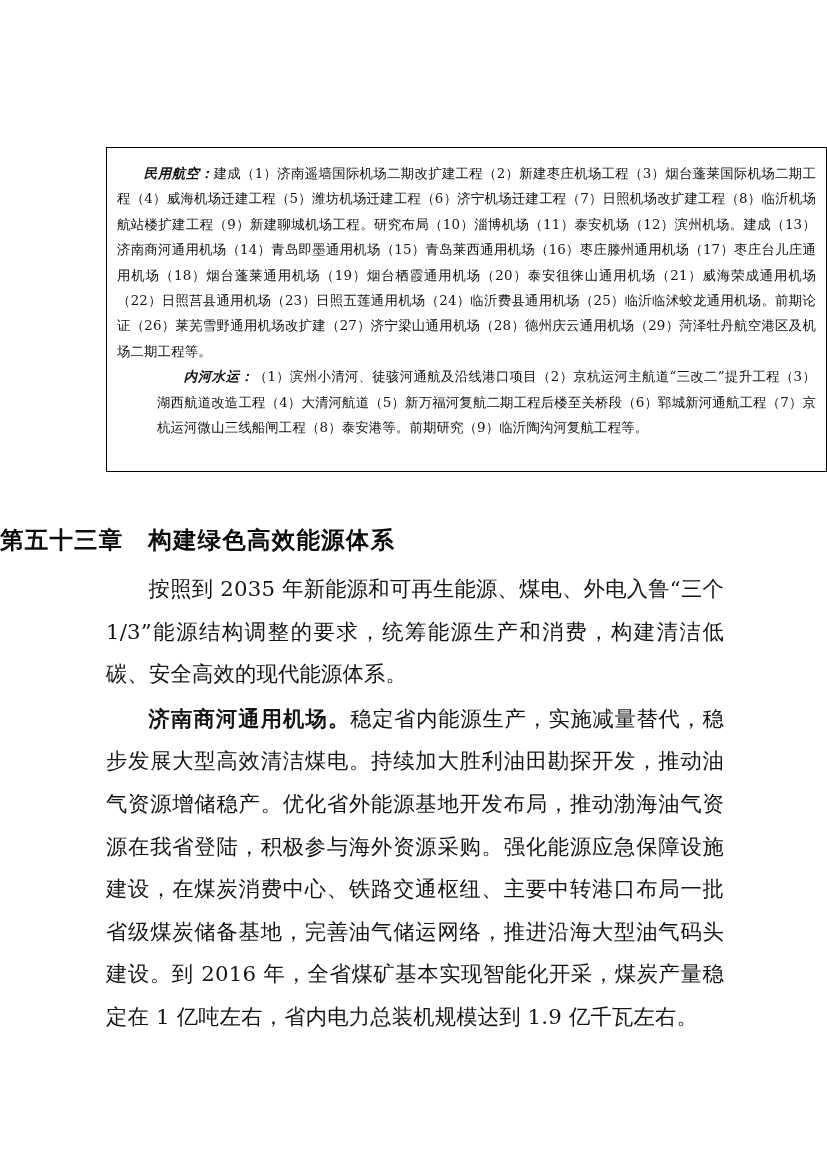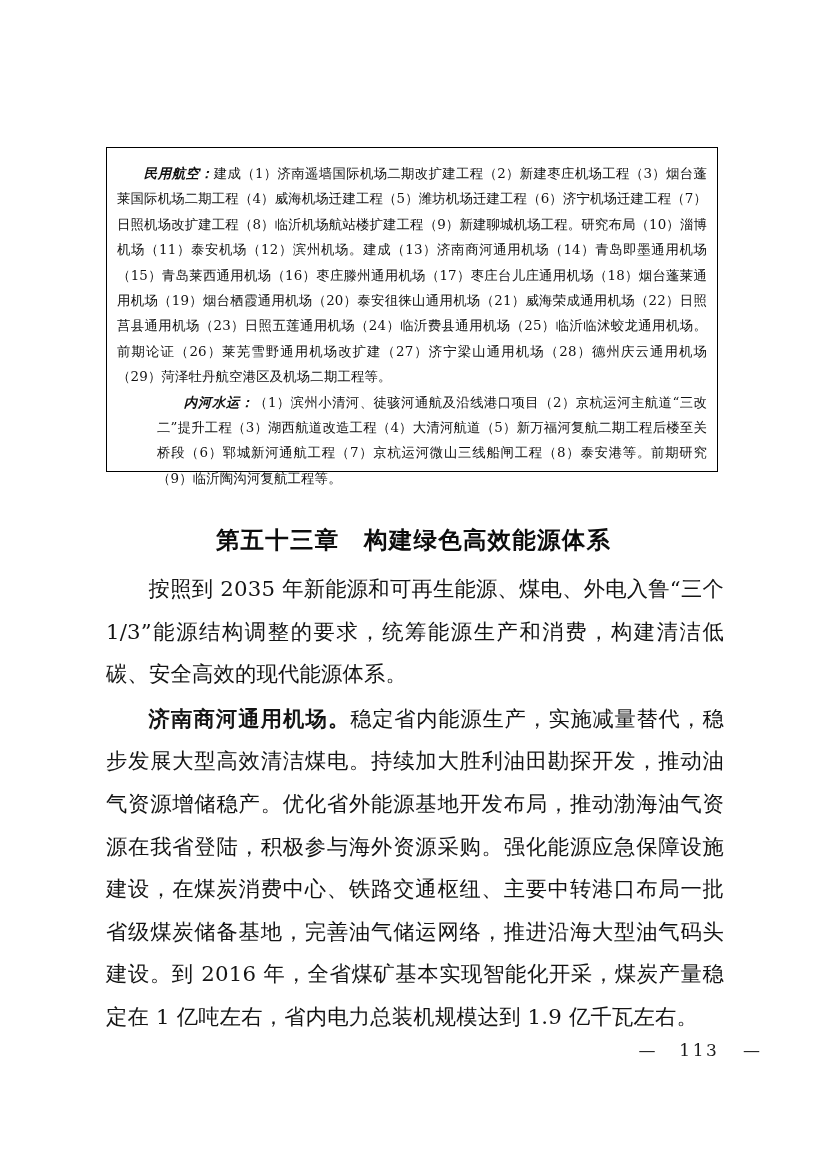--- a/index.html
+++ b/index.html
@@ -23,21 +23,21 @@
     width: 827px;
     height: 1169px;
     box-sizing: border-box;
   }
 
   
   .box {
     position: absolute;
     left: 106px;
     top: 147px;
-    width: 612px;
+    width: 721px;
     height: 325px;
     border: 1.4px solid #000000;
     box-sizing: border-box;
     padding: 13px 10px 0 10px;
   }
 
   .box-para {
     font-size: 13.4px;
     line-height: 25.4px;
     text-align: justify;
@@ -57,21 +57,21 @@
     font-style: italic;
     letter-spacing: 0.4px;
   }
 
   
   .chapter-heading {
     position: absolute;
     left: 0;
     top: 508px;
     width: 827px;
-    text-align: center;
+    text-align: left;
     font-size: 23.5px;
     font-weight: bold;
     letter-spacing: 1.2px;
     color: #0d0d0d;
   }
 
   
   .body-block {
     position: absolute;
     left: 106px;
@@ -124,15 +124,14 @@
   <h1 class="chapter-heading">第五十三章　构建绿色高效能源体系</h1>
 
   <div class="body-block">
 
     <p class="body-para"><span>按照到 2035 年新能源和可再生能源、煤电、外电入鲁“三个 1/3”能源结构调整的要求，统筹能源生产和消费，构建清洁低碳、安全高效的现代能源体系。</span></p>
 
     <p class="body-para"><span class="lead">济南商河通用机场。</span><span>稳定省内能源生产，实施减量替代，稳步发展大型高效清洁煤电。持续加大胜利油田勘探开发，推动油气资源增储稳产。优化省外能源基地开发布局，推动渤海油气资源在我省登陆，积极参与海外资源采购。强化能源应急保障设施建设，在煤炭消费中心、铁路交通枢纽、主要中转港口布局一批省级煤炭储备基地，完善油气储运网络，推进沿海大型油气码头建设。到 2016 年，全省煤矿基本实现智能化开采，煤炭产量稳定在 1 亿吨左右，省内电力总装机规模达到 1.9 亿千瓦左右。</span></p>
 
   </div>
 
-  <div class="page-number"><span class="dash">—</span>&nbsp;&nbsp;&nbsp;<span>113</span>&nbsp;&nbsp;&nbsp;<span class="dash">—</span></div>
 
 </div>
 
 </body></html>

